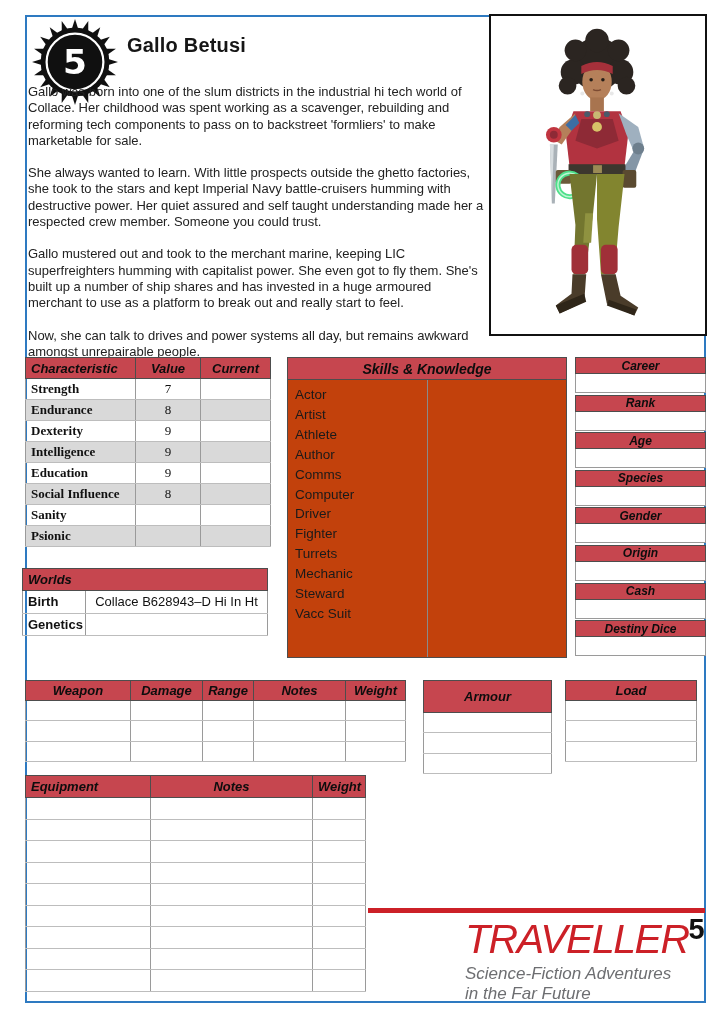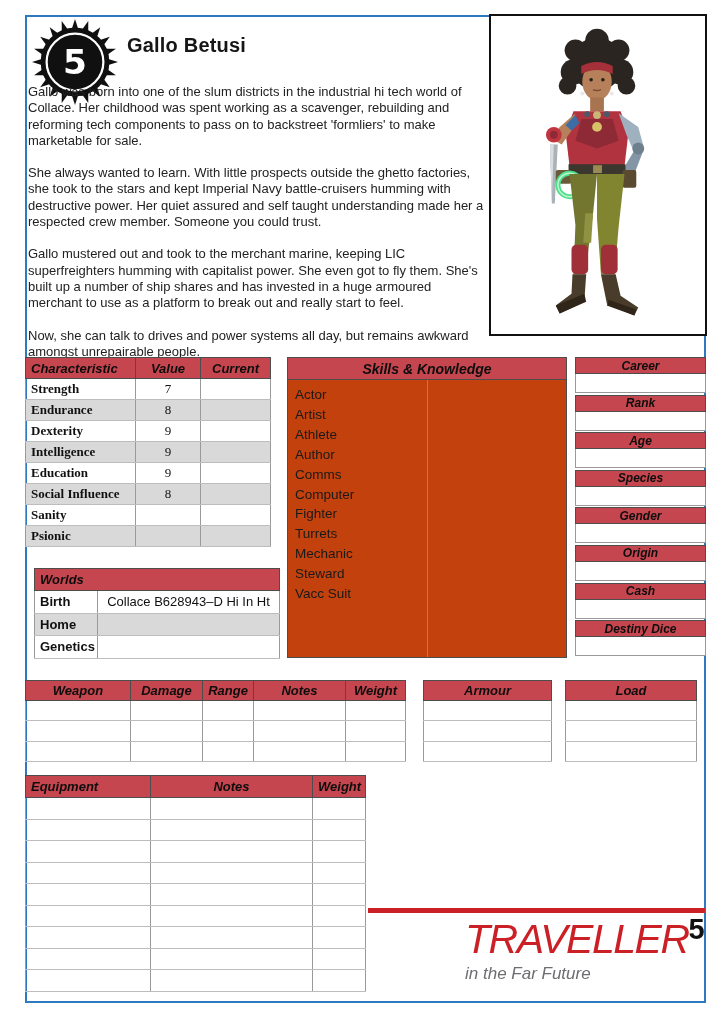--- a/index.html
+++ b/index.html
@@ -32,21 +32,21 @@
   td { border-top-color:#bdbdbd; border-bottom-color:#bdbdbd; }
   table { border:1px solid #4d4d4d; }
   .lbl { font-weight:bold; }
   .ctr { text-align:center; }
   .gray { background:#d9d9d9; }
 
   .char-table  { left:25px; top:357px; width:245px; }
   .char-table th { height:21px; }
   .char-table td { height:21px;font-family:Liberation Serif, serif; }
 
-  .worlds-table { left:34px; top:568px; width:245px; }
+  .worlds-table { left:22px; top:568px; width:245px; }
   .worlds-table th { height:22px; text-align:left; }
   .worlds-table td { height:22.6px; }
 
   
   .skills-box { position:absolute; left:287px; top:357px; width:280px; height:301px; }
   .skills-head { height:23px; background:#c6464f; border:1px solid #4d4d4d;
                  display:flex; align-items:center; justify-content:center;
                  font-weight:bold; font-style:italic; font-size:14px; color:#0d0d0d; }
   .skills-body { position:relative; height:278px; border:1px solid #4d4d4d; border-top:none;
                  background:#c2410c; padding:5px 0 0 7px; }
@@ -59,21 +59,21 @@
   .detail-head { height:17px; background:#c6464f; border:1px solid #4d4d4d;
                  display:flex; align-items:center; justify-content:center;
                  font-weight:bold; font-style:italic; font-size:12px; color:#0d0d0d; }
   .detail-cell { height:19px; background:#ffffff; border:1px solid #9a9a9a; border-top:none; }
 
   
   .weapons-table { left:25px; top:680px; width:380px; }
   .weapons-table th { height:20px; }
   .weapons-table td { height:20.3px; }
   .armour-table { left:423px; top:680px; width:129px; }
-  .armour-table th { height:20px; }
+  .armour-table th { height:32px; }
   .armour-table td { height:20.3px; }
   .load-table { left:565px; top:680px; width:132px; }
   .load-table th { height:20px; }
   .load-table td { height:20.3px; }
 
   
   .equip-table { left:25px; top:775px; width:340px; }
   .equip-table th { height:22px; }
   .equip-table td { height:21.5px; }
 
@@ -257,41 +257,38 @@
         <col style="width:182px">
       </colgroup>
     <tbody>
         <tr>
       <th colspan="2">Worlds</th>
     </tr>
     <tr>
       <td class="lbl">Birth</td>
       <td class="ctr">Collace B628943–D Hi In Ht</td>
     </tr>
-    <tr class="gray">
-      <td class="lbl">Home</td>
-      <td class="ctr"></td>
-    </tr>
     <tr>
       <td class="lbl">Genetics</td>
       <td class="ctr"></td>
     </tr>
   </tbody>
     </table>
 
   <div class="skills-box">
     <div class="skills-head">Skills &amp; Knowledge</div>
     <div class="skills-body">
       <div class="skills-divider"></div>
       <div class="skill-item">Actor</div>
       <div class="skill-item">Artist</div>
       <div class="skill-item">Athlete</div>
       <div class="skill-item">Author</div>
       <div class="skill-item">Comms</div>
       <div class="skill-item">Computer</div>
+      <div class="skill-item">Driver</div>
       <div class="skill-item">Fighter</div>
       <div class="skill-item">Turrets</div>
       <div class="skill-item">Mechanic</div>
       <div class="skill-item">Steward</div>
       <div class="skill-item">Vacc Suit</div>
     </div>
   </div>
 
   <div class="details-col">
     <div class="detail-section">
@@ -461,16 +458,17 @@
         </tr>
   </tbody>
     </table>
 
   <div class="brand-rule"></div>
   <div class="brand-block">
     <div class="brand-line">
       <span class="brand-name">TRAVELLER</span><span class="brand-edition">5</span>
     </div>
     <div class="brand-tagline">
+      <div>Science-Fiction Adventures</div>
       <div>in the Far Future</div>
     </div>
   </div>
 </div>
 
 </body></html>

